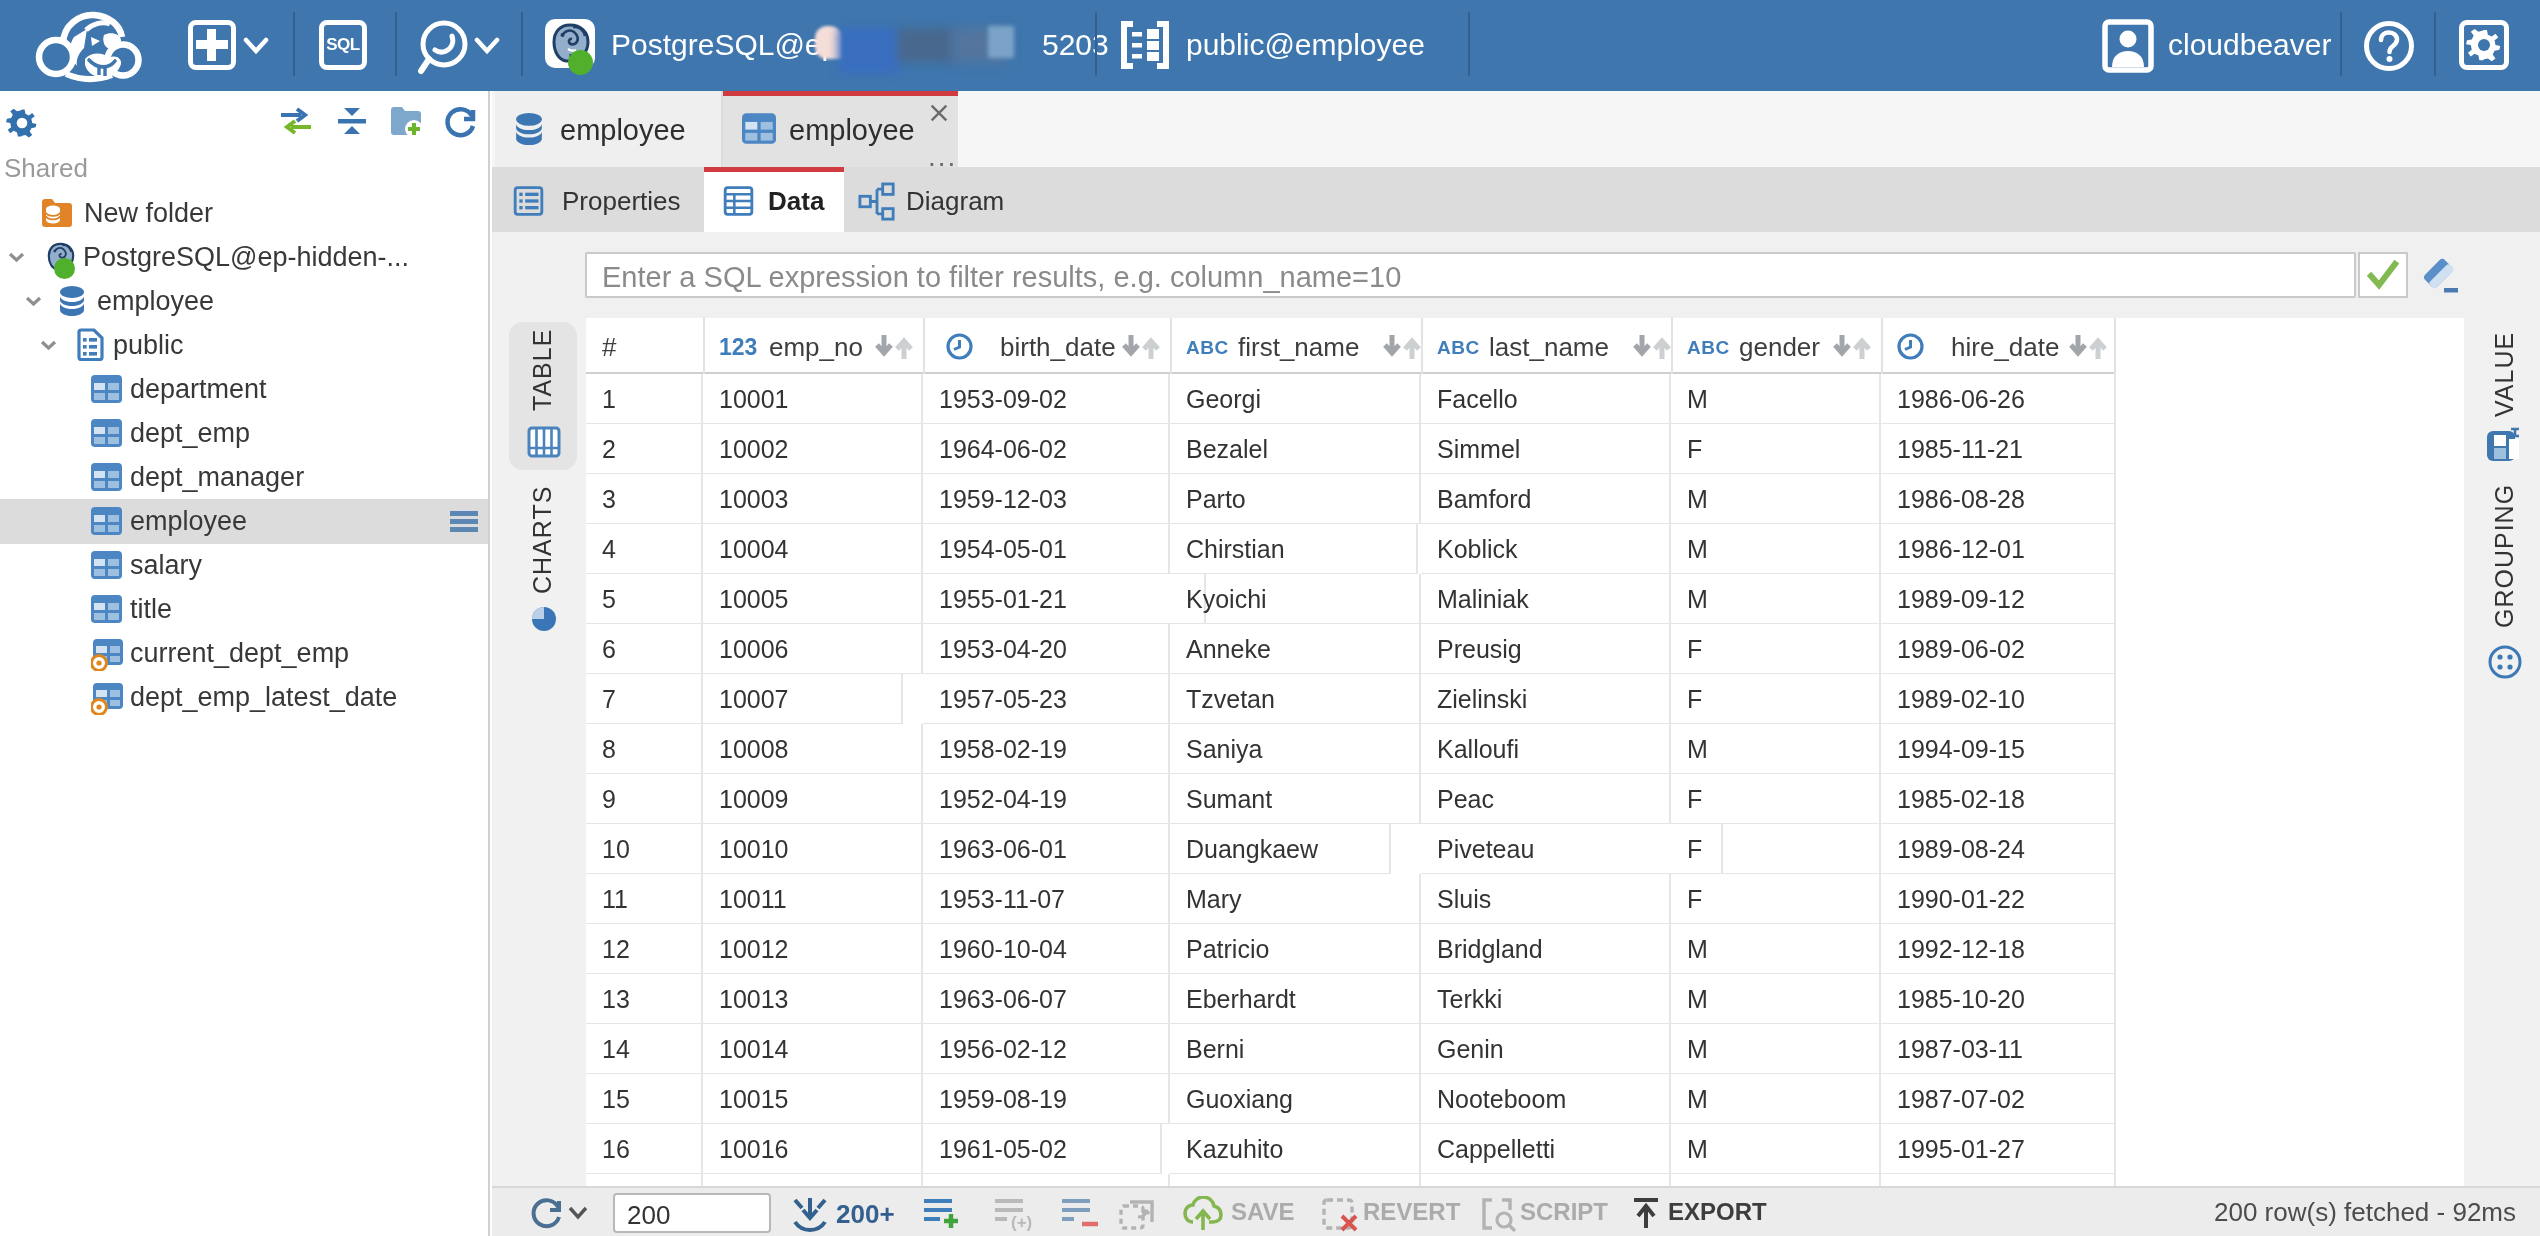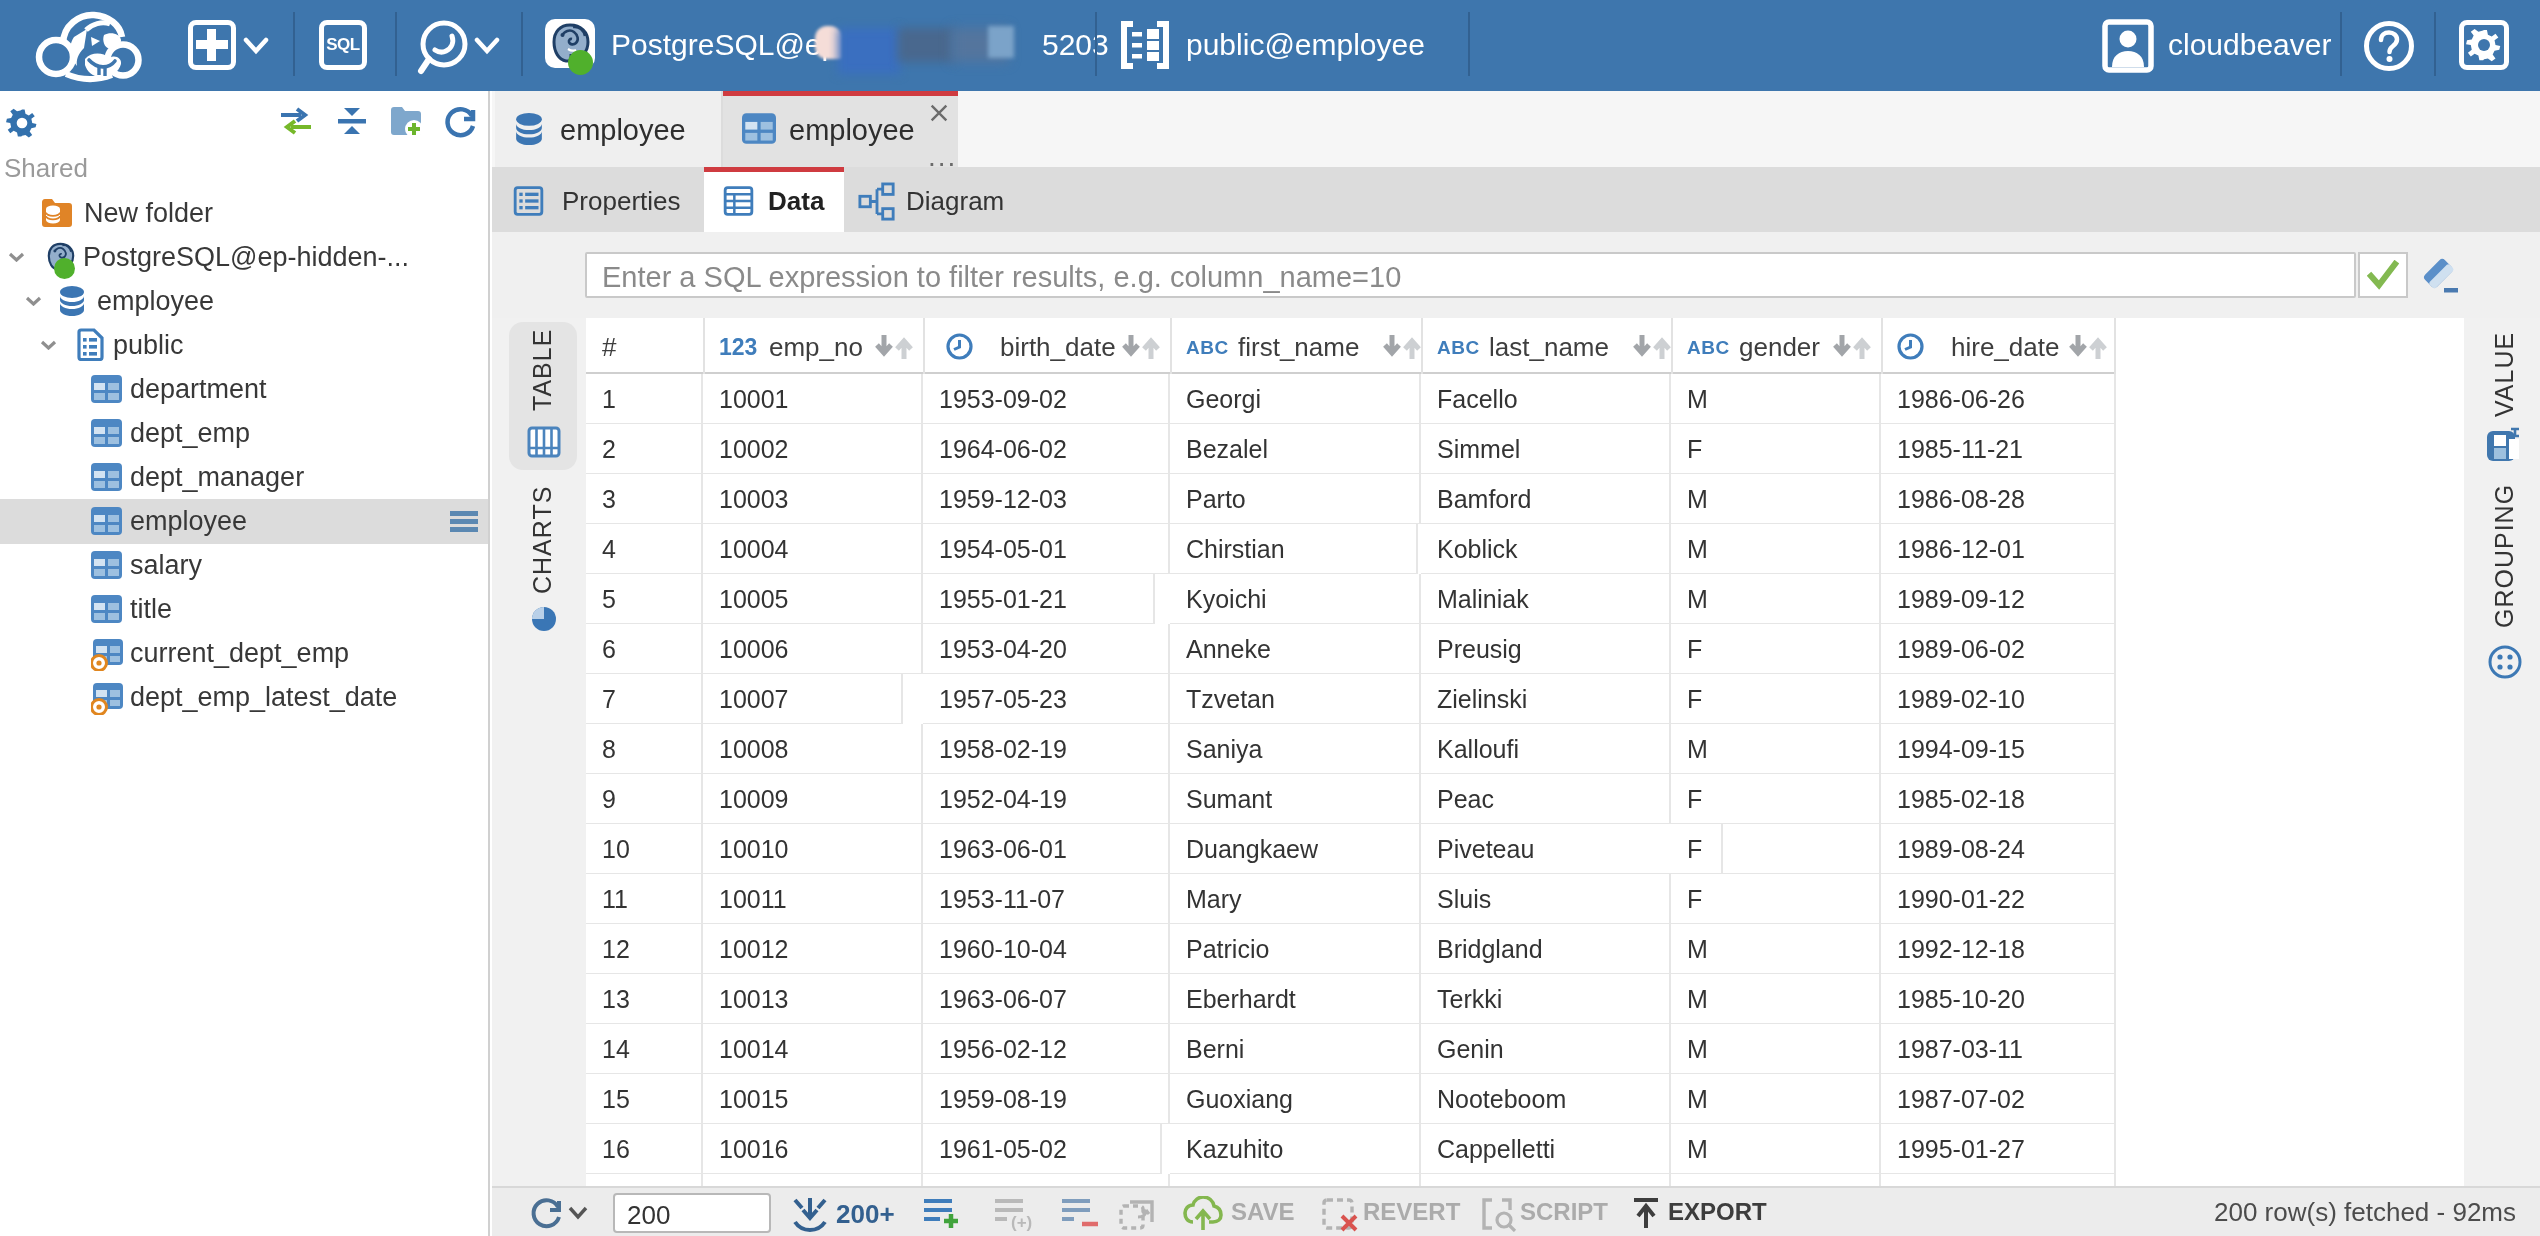--- a/index.html
+++ b/index.html
@@ -515,21 +515,21 @@
           <span>1986-12-01</span>
         </div>
       </div>
       <div class="drow" style="top:256px">
         <div class="dcell" style="left:0px;width:117px">
           <span>5</span>
         </div>
         <div class="dcell" style="left:117px;width:220px">
           <span>10005</span>
         </div>
-        <div class="dcell" style="left:337px;width:232px">
+        <div class="dcell" style="left:337px;width:283px">
           <span>1955-01-21</span>
         </div>
         <div class="dcell" style="left:584px;width:251px">
           <span>Kyoichi</span>
         </div>
         <div class="dcell" style="left:835px;width:250px">
           <span>Maliniak</span>
         </div>
         <div class="dcell" style="left:1085px;width:210px">
           <span>M</span>
@@ -633,21 +633,21 @@
       <div class="drow" style="top:506px">
         <div class="dcell" style="left:0px;width:117px">
           <span>10</span>
         </div>
         <div class="dcell" style="left:117px;width:220px">
           <span>10010</span>
         </div>
         <div class="dcell" style="left:337px;width:247px">
           <span>1963-06-01</span>
         </div>
-        <div class="dcell" style="left:584px;width:251px">
+        <div class="dcell" style="left:584px;width:221px">
           <span>Duangkaew</span>
         </div>
         <div class="dcell" style="left:835px;width:302px">
           <span>Piveteau</span>
         </div>
         <div class="dcell" style="left:1085px;width:210px">
           <span>F</span>
         </div>
         <div class="dcell" style="left:1295px;width:235px">
           <span>1989-08-24</span>

